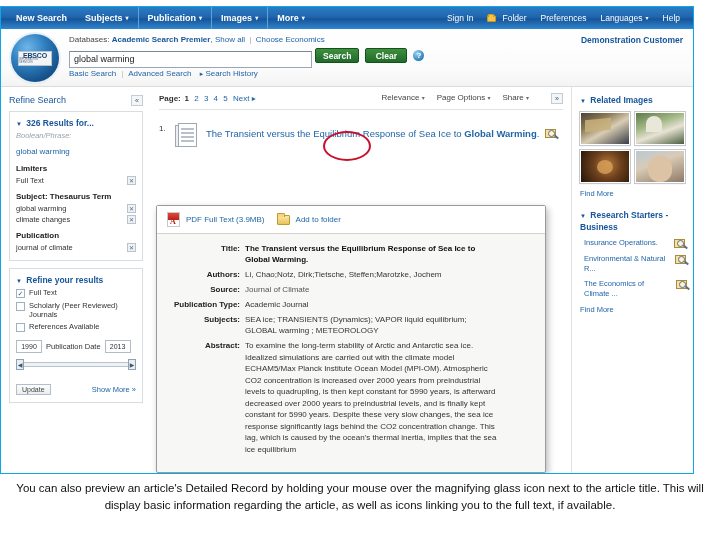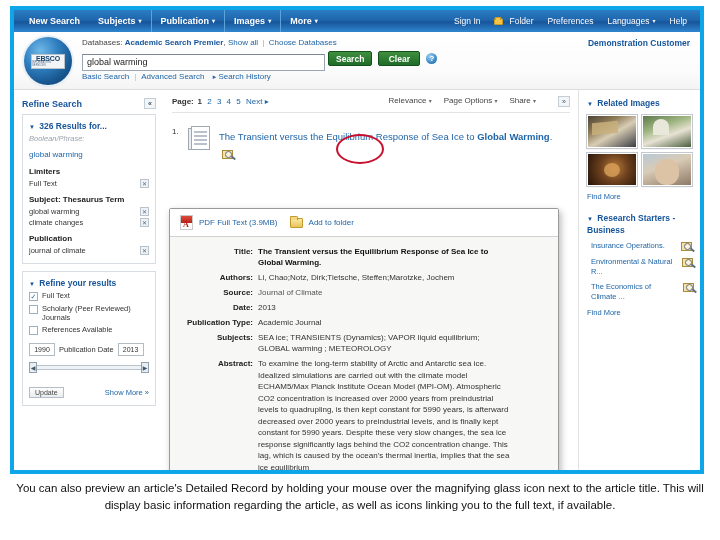--- a/index.html
+++ b/index.html
@@ -8,22 +8,22 @@
     width:720px; height:540px; overflow:hidden;
     background:#ffffff;
     font-family:"Liberation Sans", sans-serif;
     color:#333;
     -webkit-font-smoothing:none;
   }
   .screen { position:relative; width:720px; height:540px; }
 
   
   .app {
-    position:absolute; left:10px; top:6px; width:694px; height:468px;
-    background:#fca5a5; border:4px solid #0ea5e9;
+    position:absolute; left:0; top:6px; width:694px; height:468px;
+    background:#fca5a5; border:1px solid #0ea5e9;
     overflow:hidden;
   }
 
   
   .topnav {
     height:22px; width:100%;
     background:linear-gradient(to bottom,#2b7cc4 0%,#1f66ad 45%,#17559a 55%,#2f86cf 100%);
     display:flex; align-items:center;
     padding:0 6px;
     color:#fff; font-size:9px; font-weight:bold;
@@ -106,22 +106,22 @@
   }
 
   
   .cols { display:flex; height:387px; background:#fff; }
   .col-left { width:148px; padding:8px 6px 0 8px; }
   .col-mid  { flex:1; padding:6px 8px 0 10px; position:relative; }
   .col-right{ width:122px; border-left:1px solid #e2e2e2; padding:8px 6px 0 8px; }
 
   
   .panel-head {
-    display:flex; align-items:center; justify-content:space-between;
-    font-size:9px; font-weight:bold; color:#17559a; margin-bottom:5px;
+    display:flex; align-items:flex-start; justify-content:space-between;
+    font-size:9px; font-weight:normal; color:#17559a; margin-bottom:5px;
   }
   .collapse-btn {
     width:12px; height:11px; border:1px solid #c3cdd6; background:#f3f6f9;
     font-size:7px; color:#456; display:flex; align-items:center; justify-content:center;
     cursor:pointer;
   }
   .box {
     border:1px solid #d7dde3; background:#fff; padding:6px 6px 7px 6px; margin-bottom:7px;
   }
   .sec-title {
@@ -361,21 +361,21 @@
           <div class="ebsco-word">EBSCO</div>
           <div class="ebsco-sub">INFORMATION SERVICES</div>
         </div>
       </div>
 
       <div class="search-meta">
         <span>Databases:</span>
         <b>Academic Search Premier</b><span>,</span>
         <a>Show all</a>
         <span class="divider">|</span>
-        <a>Choose Databases</a>
+        <a>Choose Economics</a>
       </div>
 
       <div class="searchinput-wrap">
         <input class="searchinput" value="global warming" style="">
       </div>
 
       <div style="position:absolute; left:314px; top:19px; display:flex; align-items:center; gap:6px;">
         <div class="btn-green">Search</div>
         <div class="btn-green">Clear</div>
         <div class="help-dot">?</div>
@@ -585,24 +585,20 @@
         </div>
         <div class="frow">
           <span class="flabel">Authors:</span>
           <span class="fval">Li, Chao;Notz, Dirk;Tietsche, Steffen;Marotzke, Jochem</span>
         </div>
         <div class="frow">
           <span class="flabel">Source:</span>
           <span class="fval mutedlink">Journal of Climate</span>
         </div>
         <div class="frow">
-          <span class="flabel">Date:</span>
-          <span class="fval">2013</span>
-        </div>
-        <div class="frow">
           <span class="flabel">Publication Type:</span>
           <span class="fval">Academic Journal</span>
         </div>
         <div class="frow">
           <span class="flabel">Subjects:</span>
           <span class="fval" style="max-width:252px;">SEA ice; TRANSIENTS (Dynamics); VAPOR liquid equilibrium; GLOBAL warming ; METEOROLOGY</span>
         </div>
         <div class="frow">
           <span class="flabel">Abstract:</span>
           <span class="fval abs" style="max-width:252px;">To examine the long-term stability of Arctic and Antarctic sea ice. Idealized simulations are carried out with the climate model ECHAM5/Max Planck Institute Ocean Model (MPI-OM). Atmospheric CO2 concentration is increased over 2000 years from preindustrial levels to quadrupling, is then kept constant for 5990 years, is afterward decreased over 2000 years to preindustrial levels, and is finally kept constant for 5990 years. Despite these very slow changes, the sea ice response significantly lags behind the CO2 concentration change. This lag, which is caused by the ocean's thermal inertia, implies that the sea ice equilibrium</span>

